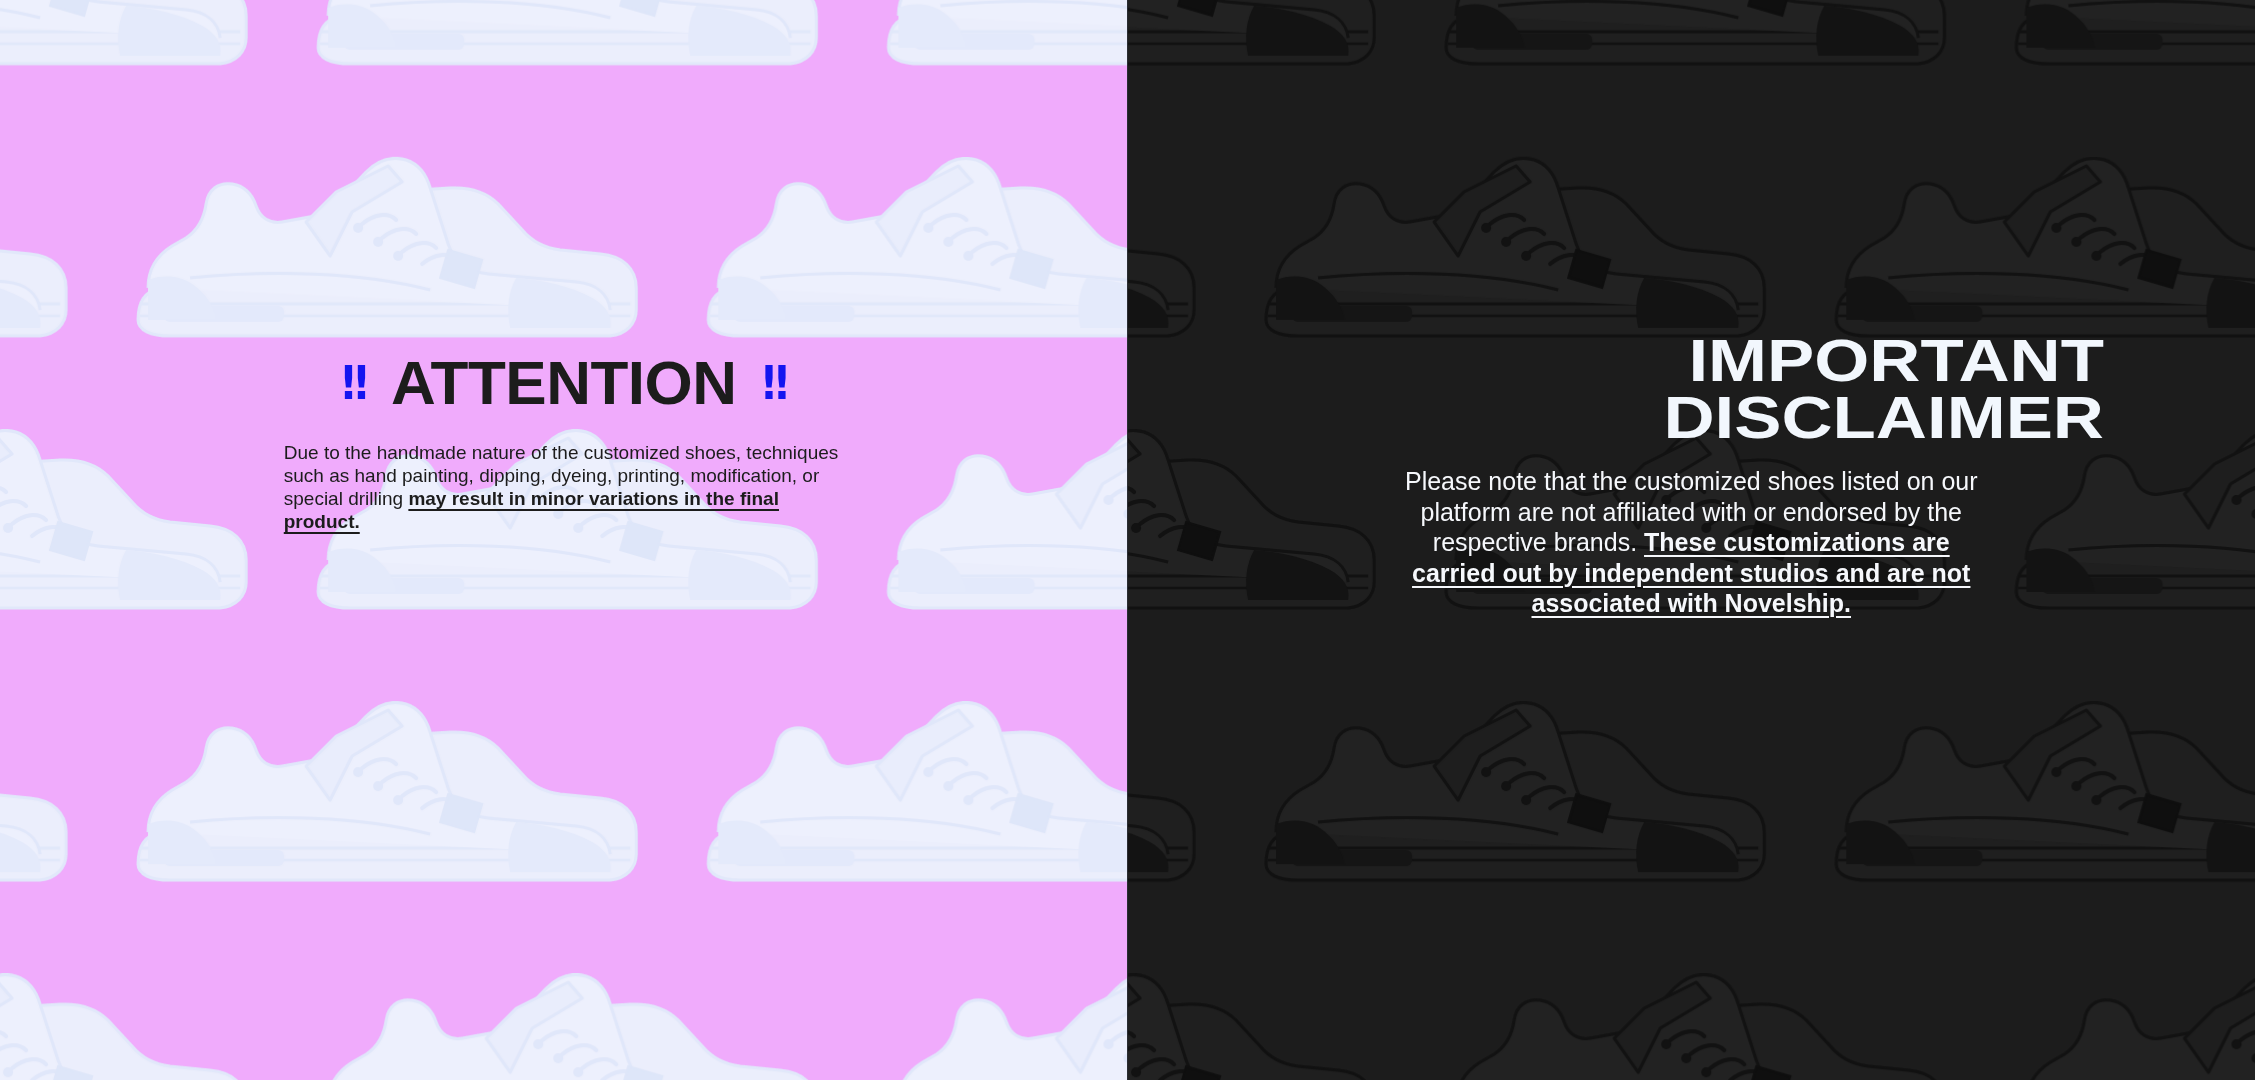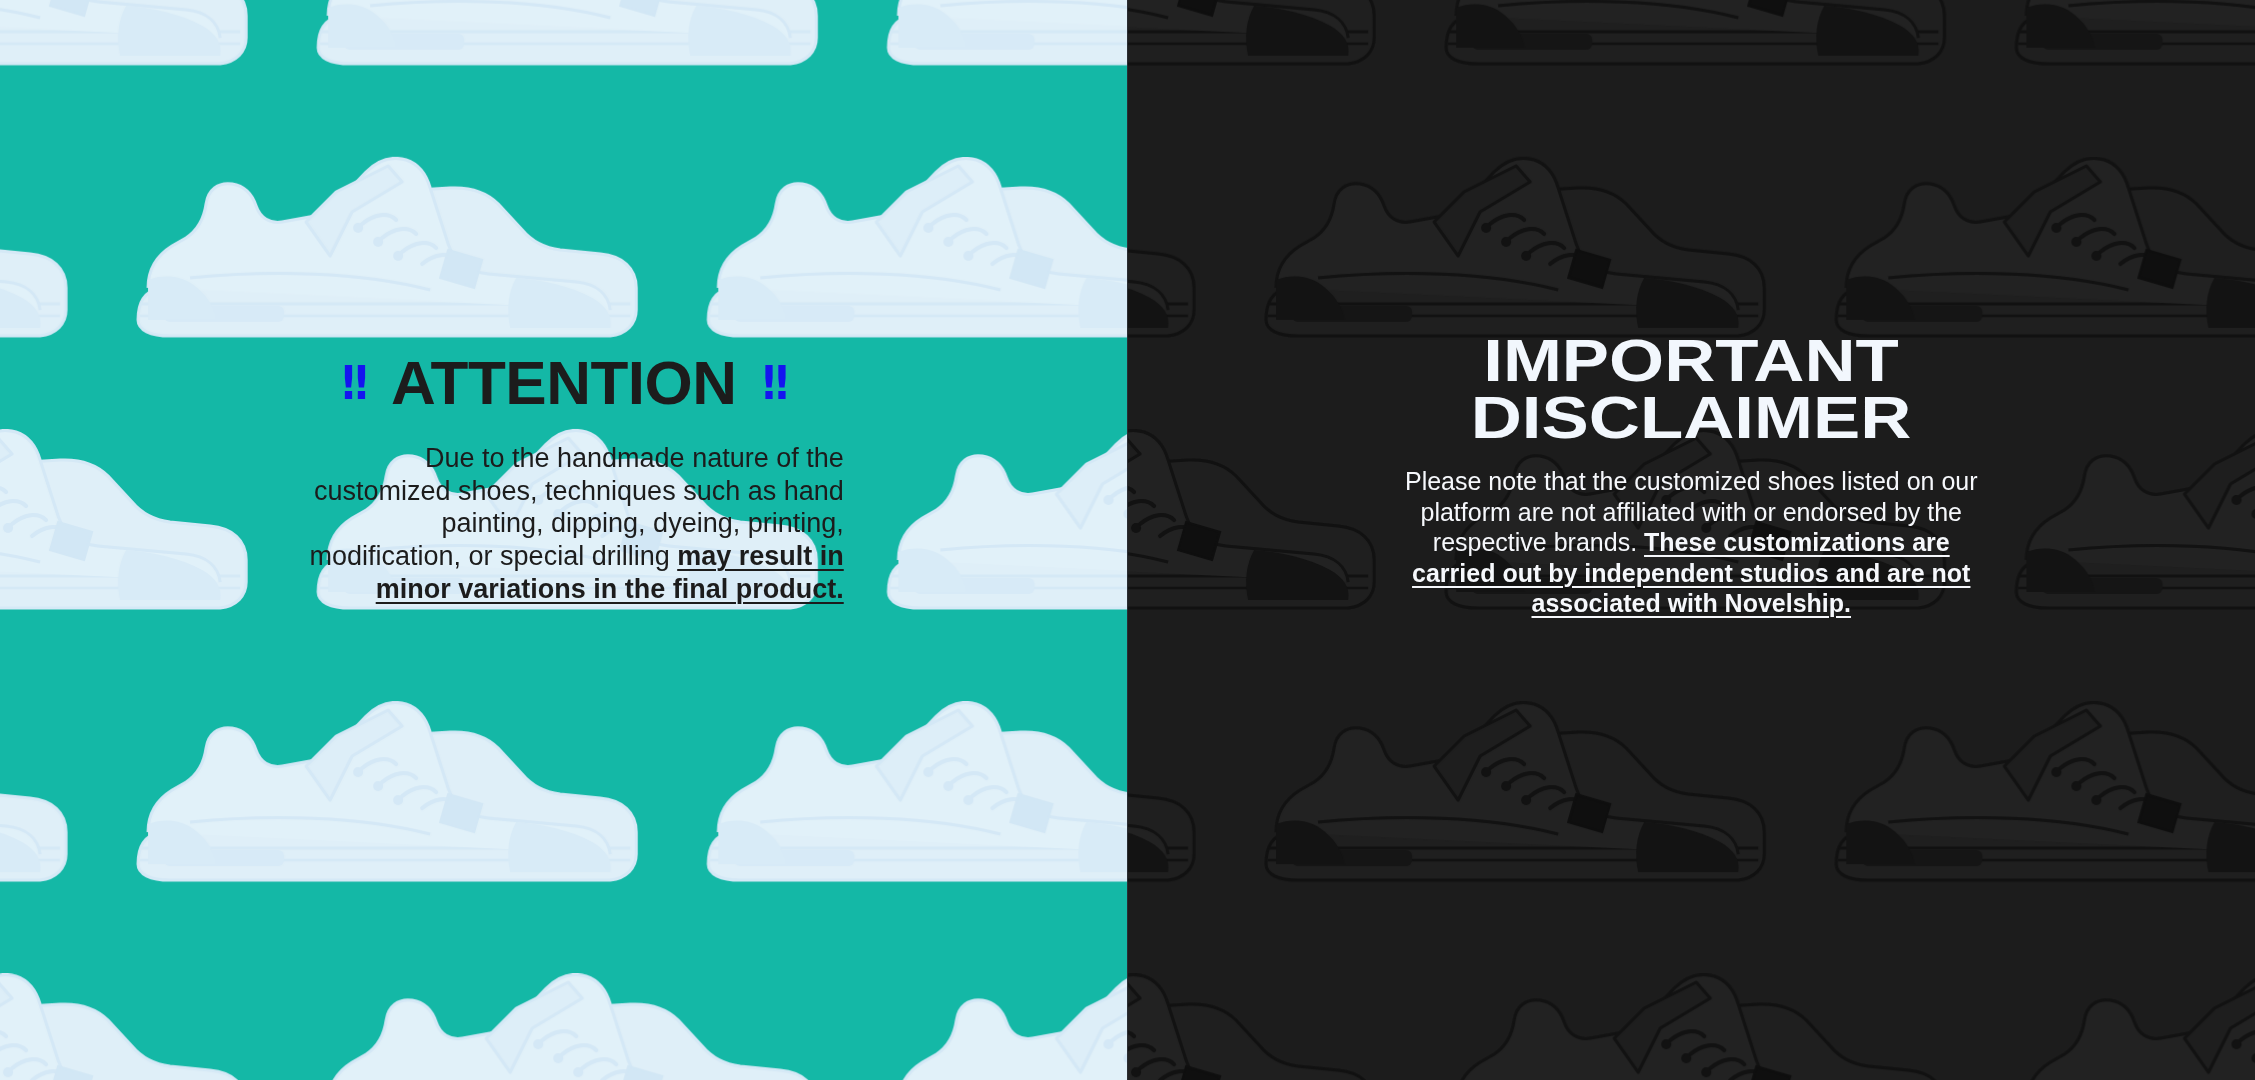--- a/index.html
+++ b/index.html
@@ -45,21 +45,21 @@
   .panel-content {
     position: relative;
     z-index: 2;
     width: 100%;
     display: flex;
     flex-direction: column;
     align-items: center;
   }
 
   
-  .panel-light { background: #14b8a6; }
+  .panel-light { background: #f0abfc; }
 
   .panel-light .panel-content { padding-top: 352px; }
 
   .heading-attention {
     font-size: 62px;
     line-height: 1.0;
     font-weight: 900;
     letter-spacing: -0.5px;
     color: #1C1C1C;
     text-align: center;
@@ -76,23 +76,23 @@
     top: -5px;
     display: inline-block;
     font-family: "DejaVu Sans", sans-serif;
   }
   .bang-left  { margin-right: 26px; }
   .bang-right { margin-left: 26px; }
 
   .body-light {
     margin-top: 28px;
     width: 560px;
-    text-align: right;
+    text-align: left;
     color: #1C1C1C;
-    font-size: 27px;
+    font-size: 19px;
     line-height: 1.21;
     font-weight: 400;
   }
   .body-light .em {
     font-weight: 700;
     text-decoration: underline;
     text-underline-offset: 4px;
     text-decoration-thickness: 2px;
   }
 
@@ -100,21 +100,21 @@
   .panel-dark { background: #1C1C1C; }
 
   .panel-dark .panel-content { padding-top: 332px; }
 
   .heading-disclaimer {
     font-size: 60px;
     line-height: 0.95;
     font-weight: 900;
     letter-spacing: 0px;
     color: #F2F7FD;
-    text-align: center;
+    text-align: right;
     text-transform: uppercase;
     width: 700px;
   }
   .heading-disclaimer .hl {
     display: block;
     transform: scaleX(1.18);
   }
 
   .body-dark {
     margin-top: 20px;

